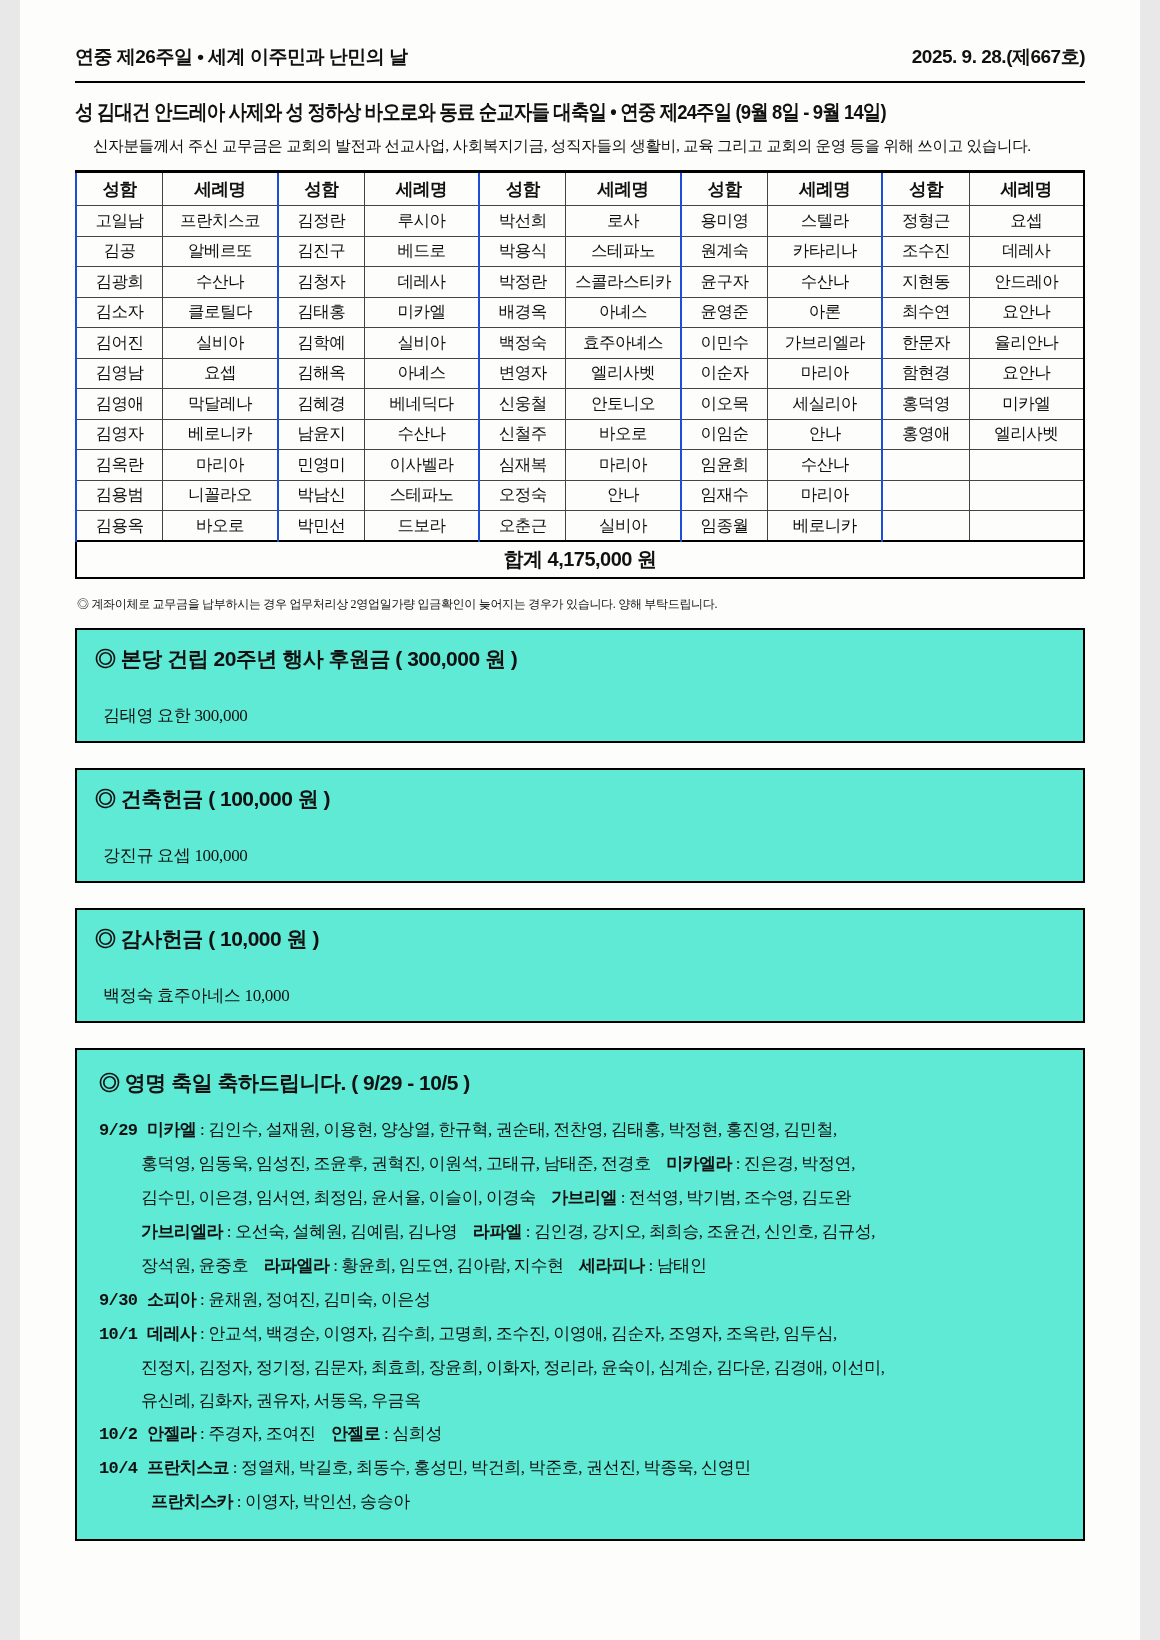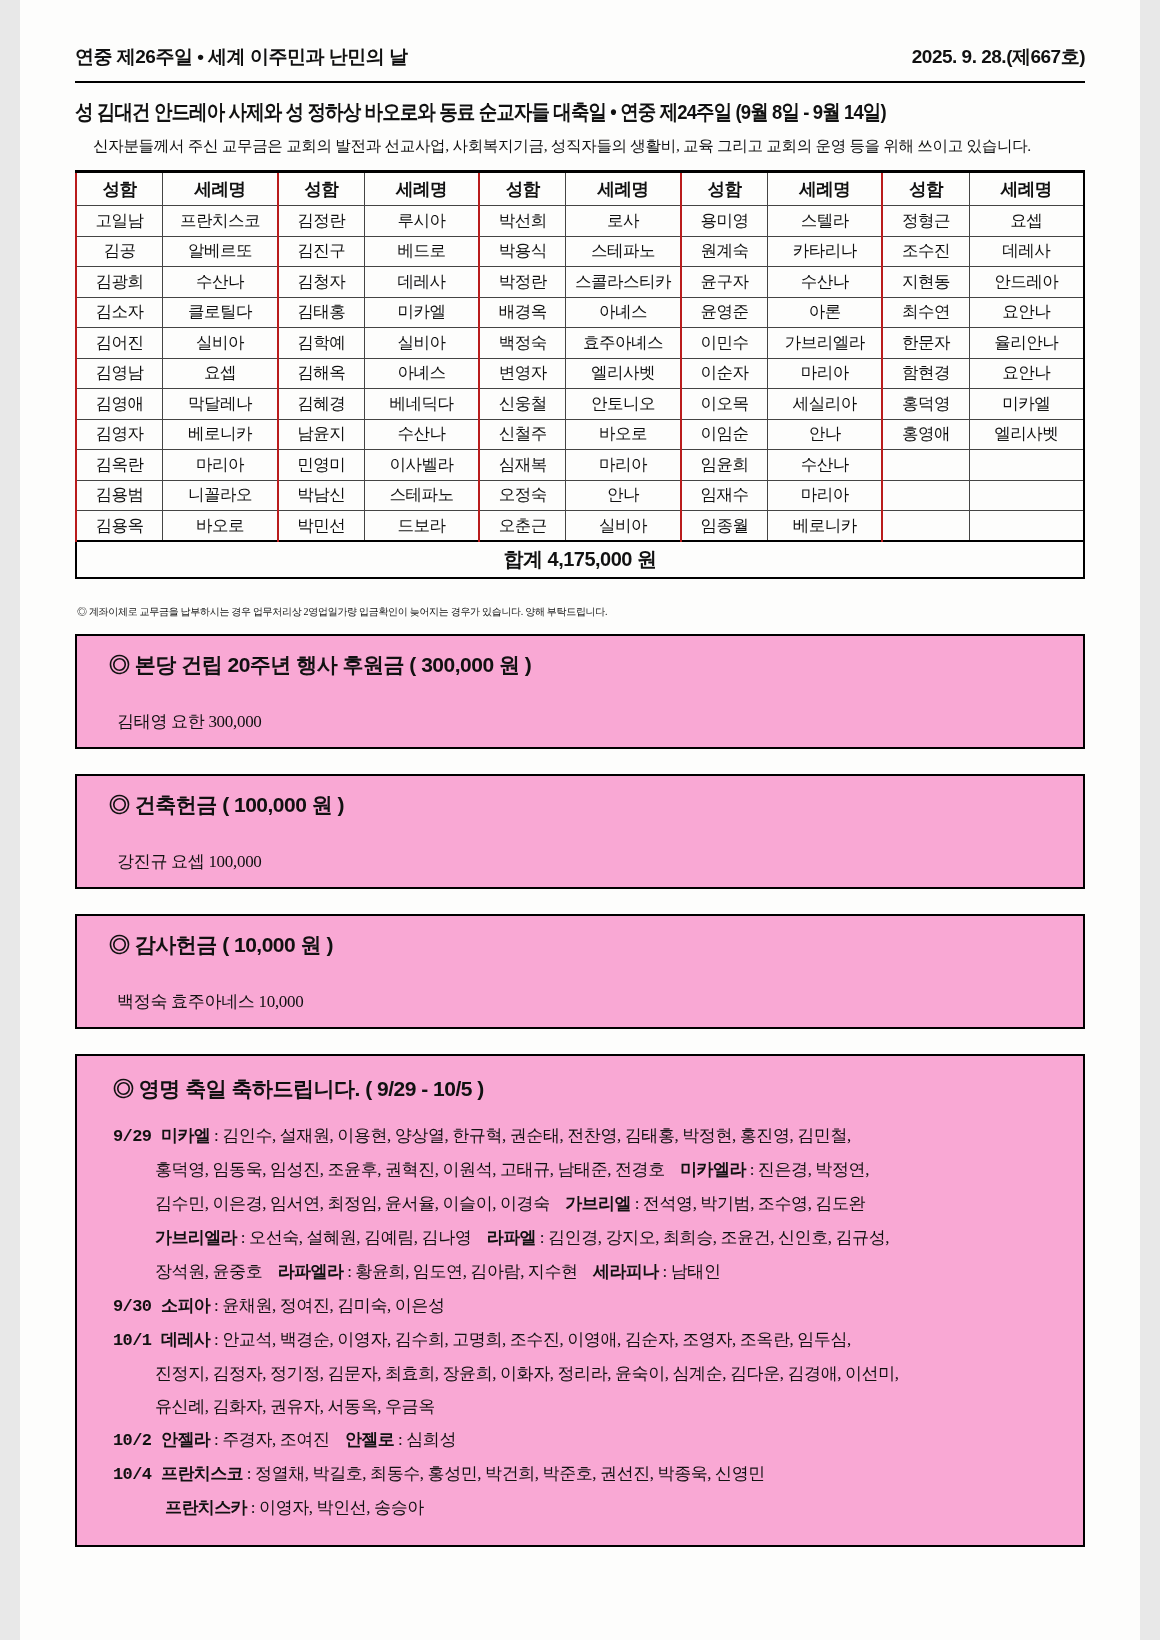--- a/index.html
+++ b/index.html
@@ -65,43 +65,43 @@
     font-weight: bold;
     font-size: 17.5px;
     letter-spacing: -0.5px;
     height: 34px;
   }
   .offering-table td {
     font-size: 16.5px;
     letter-spacing: -0.5px;
     height: 30.5px;
   }
-  .offering-table .group-start { border-left: 2px solid #b91c1c; }
+  .offering-table .group-start { border-left: 2px solid #1d4ed8; }
   .offering-table .col-name { width: 8.6%; }
   .offering-table .col-bapt { width: 11.4%; }
   .offering-table .total-cell {
     font-family: "Liberation Sans", sans-serif;
     font-weight: bold;
     font-size: 20px;
     height: 37px;
     border-top: 2px solid #000;
   }
   
   .notice {
-    font-size: 10px;
+    font-size: 12px;
     letter-spacing: -0.3px;
-    margin: 26px 0 15px 2px;
+    margin: 17px 0 15px 2px;
     white-space: nowrap;
   }
   
   .box {
     border: 2px solid #000;
-    padding: 15px 18px 14px 32px;
+    padding: 15px 18px 14px 18px;
     margin-bottom: 25px;
-    background: #f9a8d4;
+    background: #5eead4;
   }
   .box-title {
     font-family: "Liberation Sans", sans-serif;
     font-weight: bold;
     font-size: 21px;
     letter-spacing: -0.5px;
     margin-bottom: 9px;
   }
   .box-body {
     font-size: 17px;

